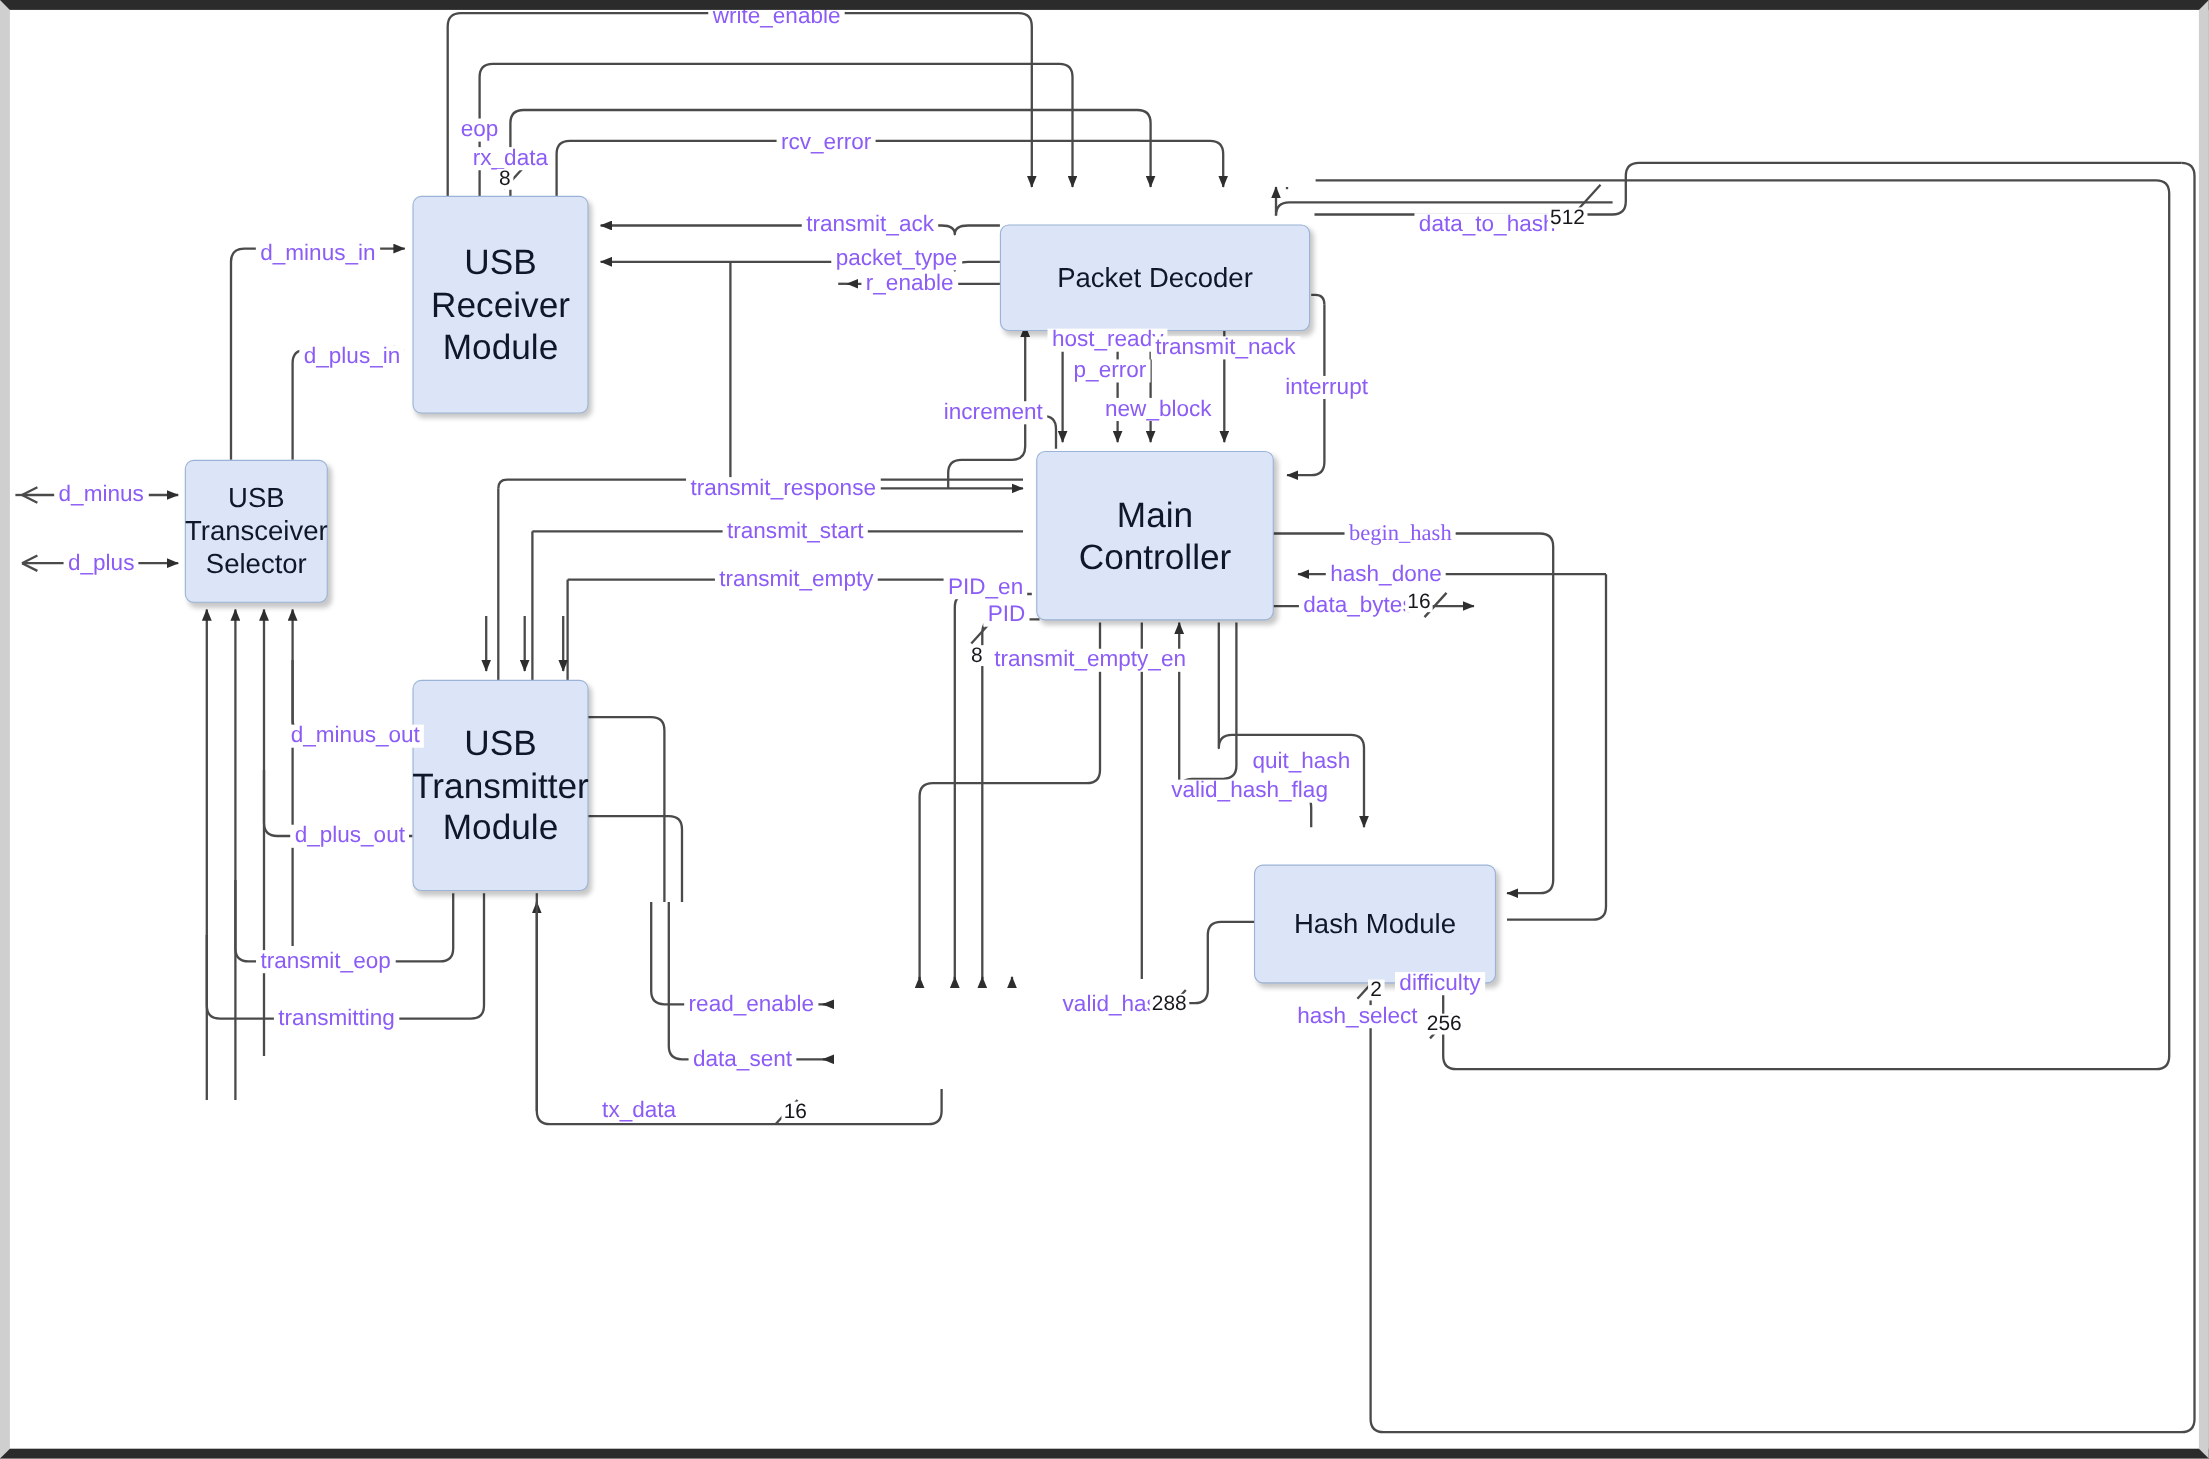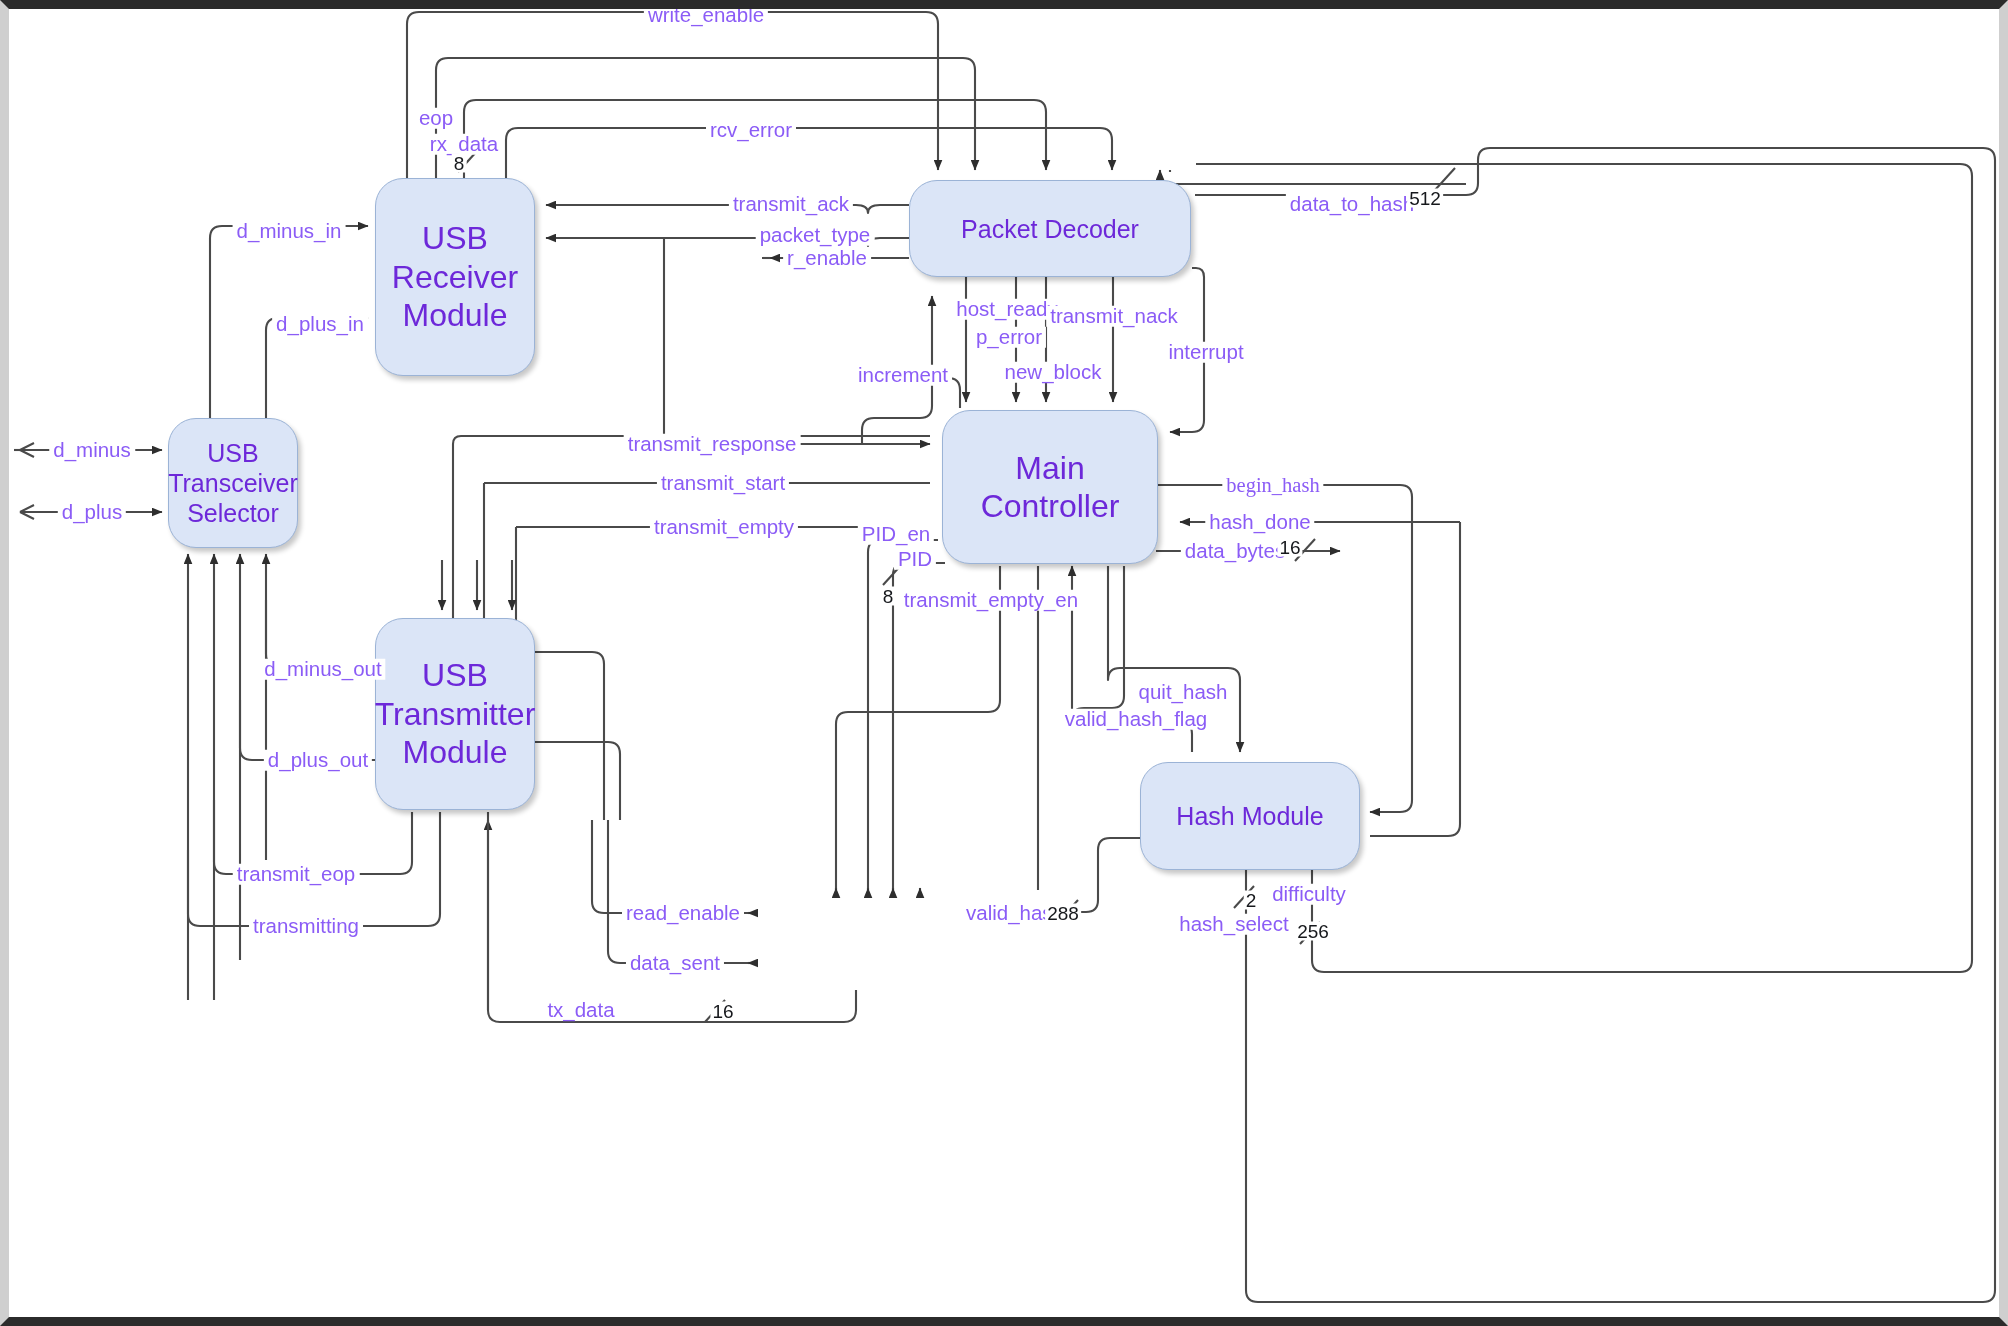--- a/index.html
+++ b/index.html
@@ -3,26 +3,26 @@
 <meta charset="utf-8">
 <style>
   html,body{margin:0;padding:0;background:#3a3a3a;}
   #stage{position:relative;width:2008px;height:1326px;background:#ffffff;overflow:hidden;
          font-family:"Liberation Sans","DejaVu Sans",sans-serif;}
   #frame{position:absolute;left:0;top:0;width:2008px;height:1326px;
          border-top:9px solid #2b2b2b;border-bottom:9px solid #2b2b2b;
          border-left:9px solid #cfcfcf;border-right:9px solid #cfcfcf;
          box-sizing:border-box;pointer-events:none;}
   svg#wires{position:absolute;left:0;top:0;width:2008px;height:1326px;}
-  .blk{position:absolute;background:#dbe5f7;border:1.6px solid #9bb3d6;border-radius:28px;
+  .blk{position:absolute;background:#dbe5f7;border:1.6px solid #9bb3d6;border-radius:8px;
        box-shadow:3px 4px 5px rgba(0,0,0,.22);
        display:flex;align-items:center;justify-content:center;text-align:center;
-       color:#6d28d9;line-height:1.20;}
+       color:#0f172a;line-height:1.20;}
   .blk.big{font-size:32px;}
-  .blk.mid{font-size:25px;}
+  .blk.mid{font-size:25px;margin-top:24px;}
   .lbl{position:absolute;color:#8b5cf6;font-size:20.5px;white-space:nowrap;
        background:#ffffff;padding:0 4px;line-height:1;}
   .bw{position:absolute;color:#16181c;font-size:19px;background:#fff;padding:0 2px;line-height:1;}
 </style>
 </head>
 <body>
 
 <div id="stage">
 
   <svg id="wires" viewBox="0 0 2008 1326">

